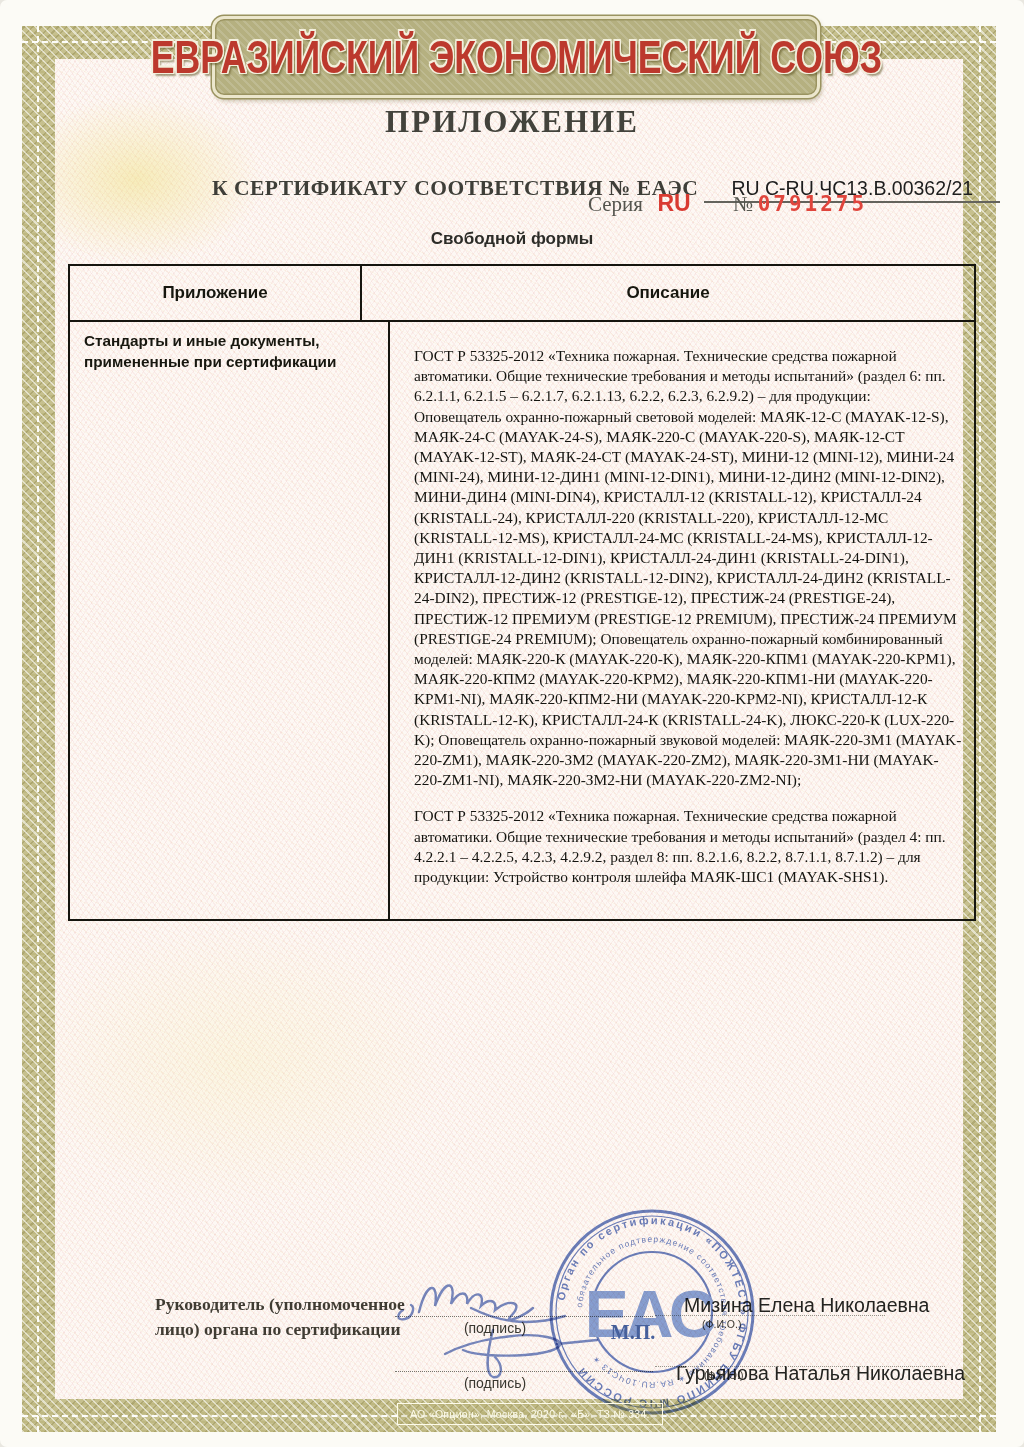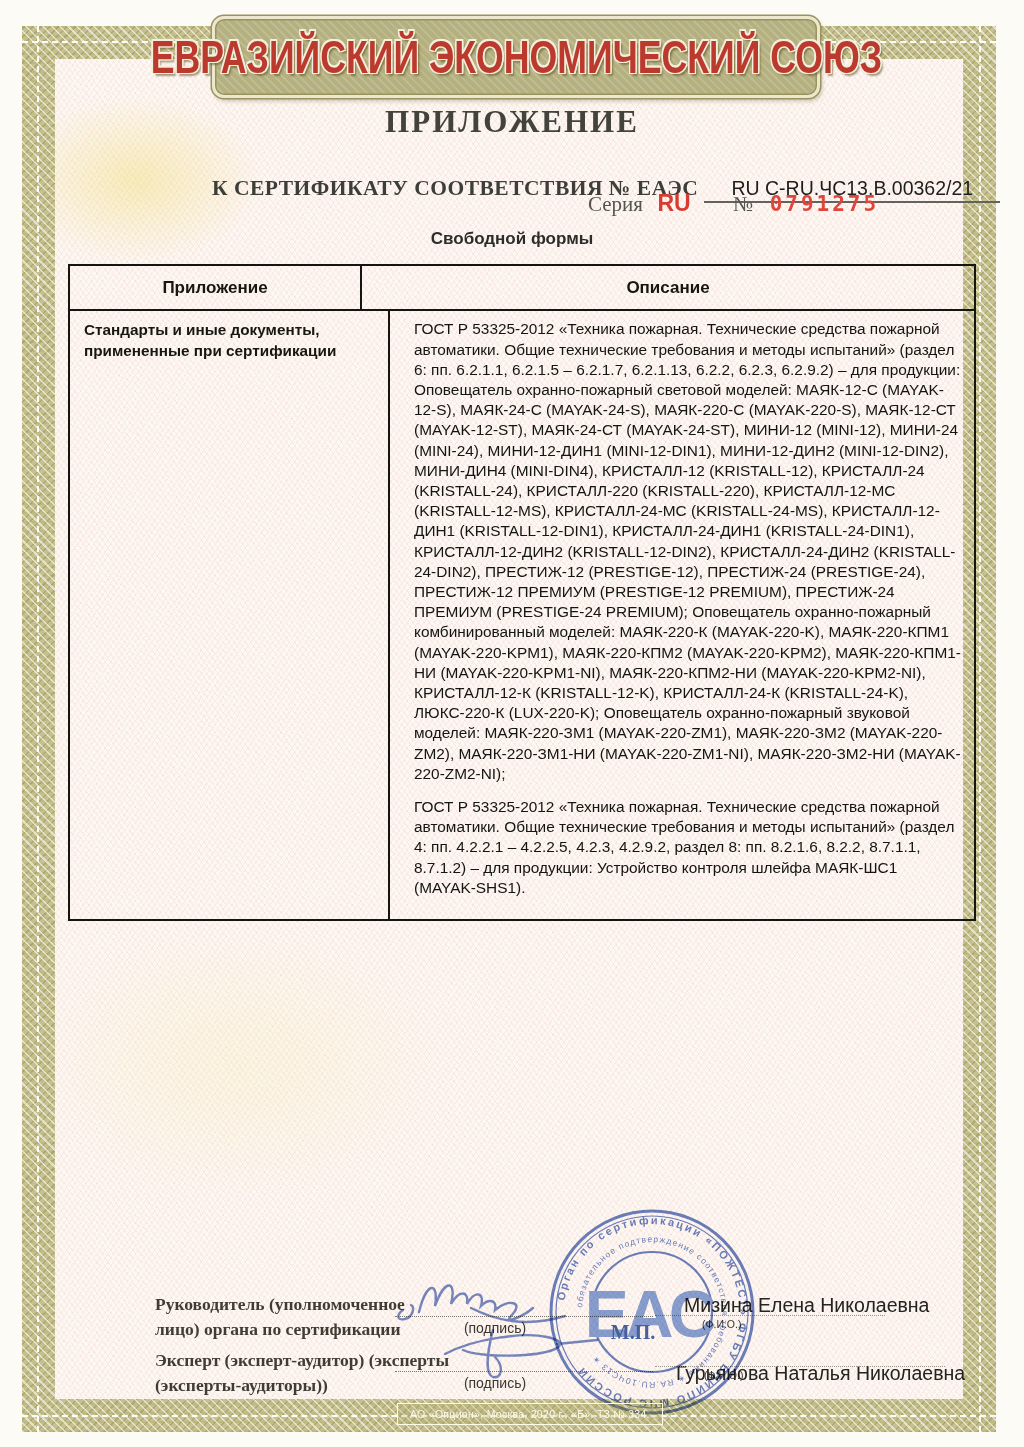--- a/index.html
+++ b/index.html
@@ -1,17 +1,17 @@
 <!DOCTYPE html>
 <html><head>
 <meta charset="utf-8">
 <style>
   html,body{margin:0;padding:0;}
   body{font-family:"Liberation Sans",sans-serif;background:#e9e7e0;}
-  .page{position:relative;width:1024px;height:1447px;background:#fcfbf6;overflow:hidden;margin:0 auto;}
+  .page{position:relative;width:1024px;height:1447px;background:#fcfbf6;overflow:hidden;margin:0 auto;border-radius:7px;}
 
   
   .frame{position:absolute;left:22px;top:26px;width:974px;height:1406px;
     background-color:#c6c08e;
     background-image:
       repeating-linear-gradient(45deg, rgba(255,255,255,.55) 0 1.5px, transparent 1.5px 6px),
       repeating-linear-gradient(-45deg, rgba(148,141,84,.45) 0 1.5px, transparent 1.5px 6px),
       repeating-linear-gradient(0deg, rgba(176,169,106,.35) 0 2px, transparent 2px 9px);
   }
   .frame .wave{position:absolute;border:0;}
@@ -47,36 +47,36 @@
   .doc-title{position:absolute;left:0;width:1024px;top:104px;text-align:center;
     font-family:"Liberation Serif",serif;font-weight:bold;font-size:31px;letter-spacing:2px;color:#43433c;}
   .cert-line{position:absolute;left:212px;top:158px;white-space:nowrap;margin-top:18px;}
   .cert-line .lbl{font-family:"Liberation Serif",serif;font-weight:bold;font-size:21.5px;color:#3e3e38;letter-spacing:.5px;}
   .cert-line .num{display:inline-block;font-family:"Liberation Sans",sans-serif;font-size:19.5px;color:#1d1d1d;
     border-bottom:2px solid #63635c;min-width:288px;text-align:center;padding:0 4px 1px 4px;margin-left:6px;}
   .series-line{position:absolute;left:588px;top:190px;white-space:nowrap;}
   .series-line .word{font-family:"Liberation Serif",serif;font-size:21px;color:#55554e;}
   .series-line .ru{font-family:"Liberation Sans",sans-serif;font-weight:bold;font-size:23px;color:#d93a31;margin-left:10px;text-align:center;}
   .series-line .no{font-family:"Liberation Serif",serif;font-size:21px;color:#55554e;margin-left:38px;}
-  .series-line .digits{font-family:"DejaVu Sans Mono",monospace;font-weight:bold;font-size:21px;color:#e0453c;letter-spacing:3px;margin-left:12px;}
+  .series-line .digits{font-family:"DejaVu Sans Mono",monospace;font-weight:bold;font-size:21px;color:#e0453c;letter-spacing:3px;margin-left:0;}
   .form-note{position:absolute;left:0;width:1024px;top:229px;text-align:center;
     font-weight:bold;font-size:17px;color:#2c2c28;}
 
   
   .cert-table{position:absolute;left:68px;top:264px;width:904px;height:653px;
     border:2px solid #15150f;display:flex;flex-direction:column;}
   .t-head{display:flex;height:54px;border-bottom:2px solid #15150f;}
   .t-body{display:flex;flex:1;gap:12px;}
   .col1{width:290px;border-right:2px solid #15150f;}
   .col2{flex:1;}
   .t-head .col1,.t-head .col2{display:flex;align-items:center;justify-content:center;
     font-weight:bold;font-size:17px;color:#17170f;}
   .t-body .col1{padding:9px 14px;font-weight:bold;font-size:15.3px;line-height:20.5px;color:#17170f;}
   .t-body .col2{padding:8px 12px;font-size:15.4px;line-height:20.2px;color:#141410;}
-  .t-body .col2 p{margin:0 0 13px 0;}
+  .t-body .col2 p{margin:16px 0 13px 0;font-family:Liberation Serif, serif;}
 
   
   .sig-label{position:absolute;font-family:"Liberation Serif",serif;font-weight:bold;
     font-size:17.5px;line-height:25px;color:#403c33;}
   .lab1{left:155px;top:1292px;width:280px;}
   .lab2{left:155px;top:1348px;width:300px;}
   .sig-line{position:absolute;border-bottom:1.5px dotted #77756d;}
   .line1{left:395px;top:1316px;width:258px;}
   .line2{left:395px;top:1371px;width:258px;}
   .sig-caption{position:absolute;font-size:14px;color:#38362f;text-align:center;width:150px;}
@@ -148,21 +148,20 @@
     </div>
   </div>
 
   <div class="sig-label lab1">Руководитель (уполномоченное лицо) органа по сертификации</div>
   <div class="sig-line line1"></div>
   <div class="sig-caption cap1">(подпись)</div>
   <div class="fio-name name1">Мизина Елена Николаевна</div>
   <div class="fio-line fline1"></div>
   <div class="fio-caption fcap1">(Ф.И.О.)</div>
 
-  <div class="sig-label lab2">Эксперт (эксперт-аудитор) (эксперты (эксперты-аудиторы))</div>
   <div class="sig-line line2"></div>
   <div class="sig-caption cap2">(подпись)</div>
   <div class="fio-name name2">Гурьянова Наталья Николаевна</div>
   <div class="fio-line fline2"></div>
   <div class="fio-caption fcap2">(Ф.И.О.)</div>
 
   <svg class="handsign-svg" viewBox="0 0 320 140">
     <g fill="none" stroke="#5f77bd" stroke-width="2.4" stroke-linecap="round">
       <path d="M28 52 c -6 4 -7 11 2 9 c 8 -2 10 -12 6 -14 M44 54 C 52 22 64 24 60 48 C 70 20 82 22 76 46 C 84 32 94 32 92 46 C 100 32 110 34 106 48 C 114 40 122 42 120 52 C 134 40 150 44 136 58 C 128 66 146 60 158 50"></path>
       <path d="M96 50 C 120 62 150 70 190 58"></path>

